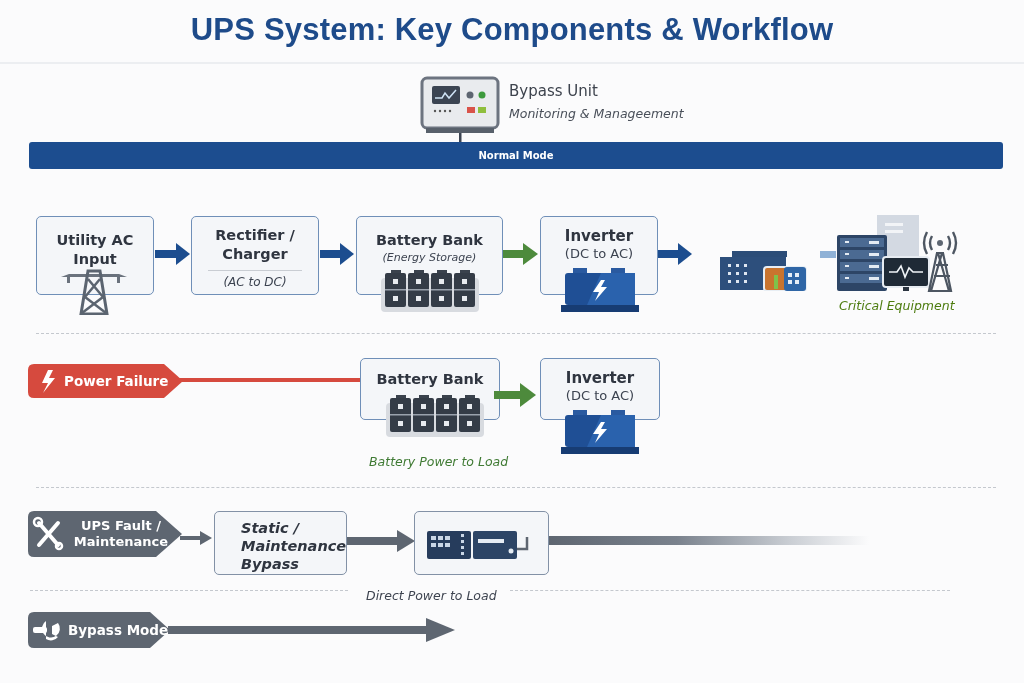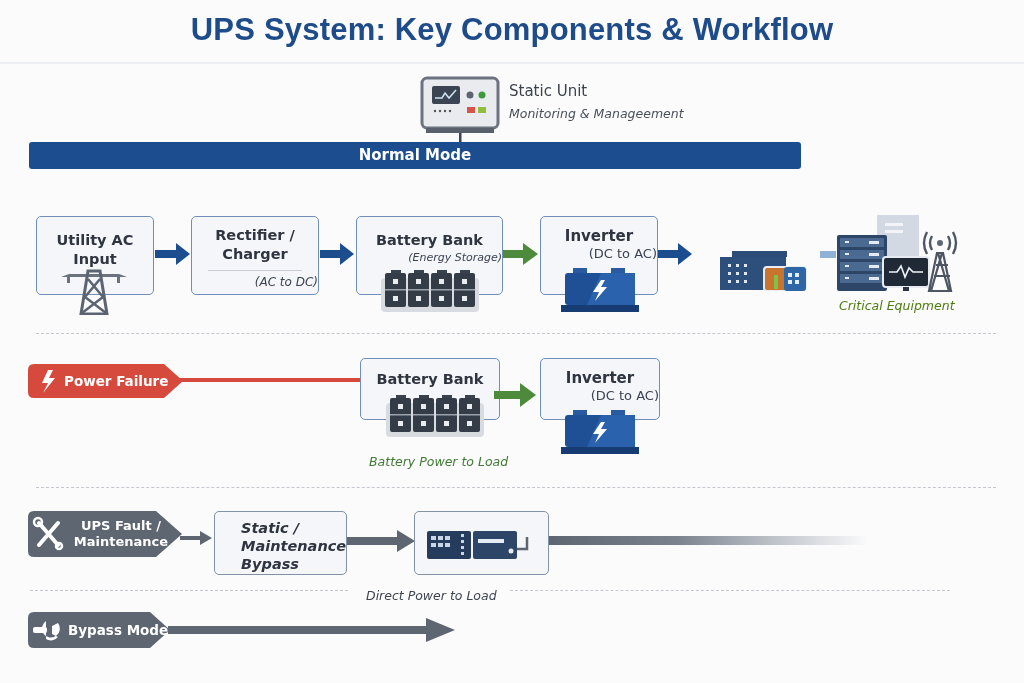--- a/index.html
+++ b/index.html
@@ -2,22 +2,22 @@
 <html><head>
 <meta charset="utf-8">
 <style>
   body{margin:0;background:#fbfbfc;}
   #page{position:relative;width:1024px;height:683px;background:#fbfbfc;font-family:"DejaVu Sans",sans-serif;overflow:hidden;padding-left:16px;}
   .abs{position:absolute;}
   .title{left:0;top:12px;width:1024px;text-align:center;font-family:"Liberation Sans",sans-serif;font-weight:bold;font-size:31px;color:#1e4b8a;letter-spacing:0.2px;}
   .title-rule{left:0;top:62px;width:1024px;height:2px;background:#eceef1;}
   .box{position:absolute;background:#f4f6f9;border:1.5px solid #6f8fb8;border-radius:5px;box-sizing:border-box;text-align:center;color:#2f3540;}
   .box .h{font-weight:bold;font-size:14.5px;line-height:19px;}
-  .box .s{font-style:italic;font-size:12px;color:#3c4350;text-align:right;}
-  .mode-bar{left:29px;top:142px;width:772px;height:27px;background:#1c4d8f;border-radius:3px;color:#fff;font-weight:bold;font-size:15px;text-align:center;line-height:27px;}
+  .box .s{font-style:italic;font-size:12px;color:#3c4350;}
+  .mode-bar{left:29px;top:142px;width:974px;height:27px;background:#1c4d8f;border-radius:3px;color:#fff;font-weight:bold;font-size:10px;text-align:center;line-height:27px;}
   .dash{position:absolute;height:0;border-top:1.5px dashed #c4c8ce;}
   .tag{position:absolute;color:#fff;font-weight:bold;font-size:13.5px;display:flex;align-items:center;}
   .label-it{position:absolute;font-style:italic;font-size:12.5px;}
 </style>
 </head>
 <body>
 <div id="page">
 
 <div class="abs title">UPS System: Key Components &amp; Workflow</div>
 <div class="abs title-rule"></div>
@@ -30,21 +30,21 @@
       <circle cx="62" cy="19" r="3.5" fill="#3d9a3d"></circle>
   <rect x="47" y="31" width="8" height="6" fill="#d9534a"></rect>
       <rect x="58" y="31" width="8" height="6" fill="#8fbf3d"></rect>
   <circle cx="15" cy="35" r="1.2" fill="#555"></circle>
       <circle cx="20" cy="35" r="1.2" fill="#555"></circle>
       <circle cx="25" cy="35" r="1.2" fill="#555"></circle>
       <circle cx="30" cy="35" r="1.2" fill="#555"></circle>
   <rect x="6" y="52" width="68" height="5" fill="#58606b"></rect>
   <rect x="39" y="57" width="2.5" height="12" fill="#3c4452"></rect>
 </svg>
-<div class="abs" style="left:509px;top:82px;font-size:15px;color:#3d434d;">Static Unit</div>
+<div class="abs" style="left:509px;top:82px;font-size:15px;color:#3d434d;">Bypass Unit</div>
 <div class="abs" style="left:509px;top:106px;font-size:12.5px;font-style:italic;color:#4a505a;">Monitoring &amp; Manageement</div>
 
 <div class="abs mode-bar">Normal Mode</div>
 
 <div class="box" style="left:36px;top:216px;width:118px;height:79px;">
   <div class="h" style="margin-top:14px;padding:0 14px;">Utility AC Input</div>
 </div>
 <svg class="abs" style="left:59px;top:269px" width="70" height="46">
   <path d="M2 8 L68 8 L60 5 L10 5 Z" fill="#6a727d"></path>
   <rect x="8" y="8" width="3" height="6" fill="#6a727d"></rect>

